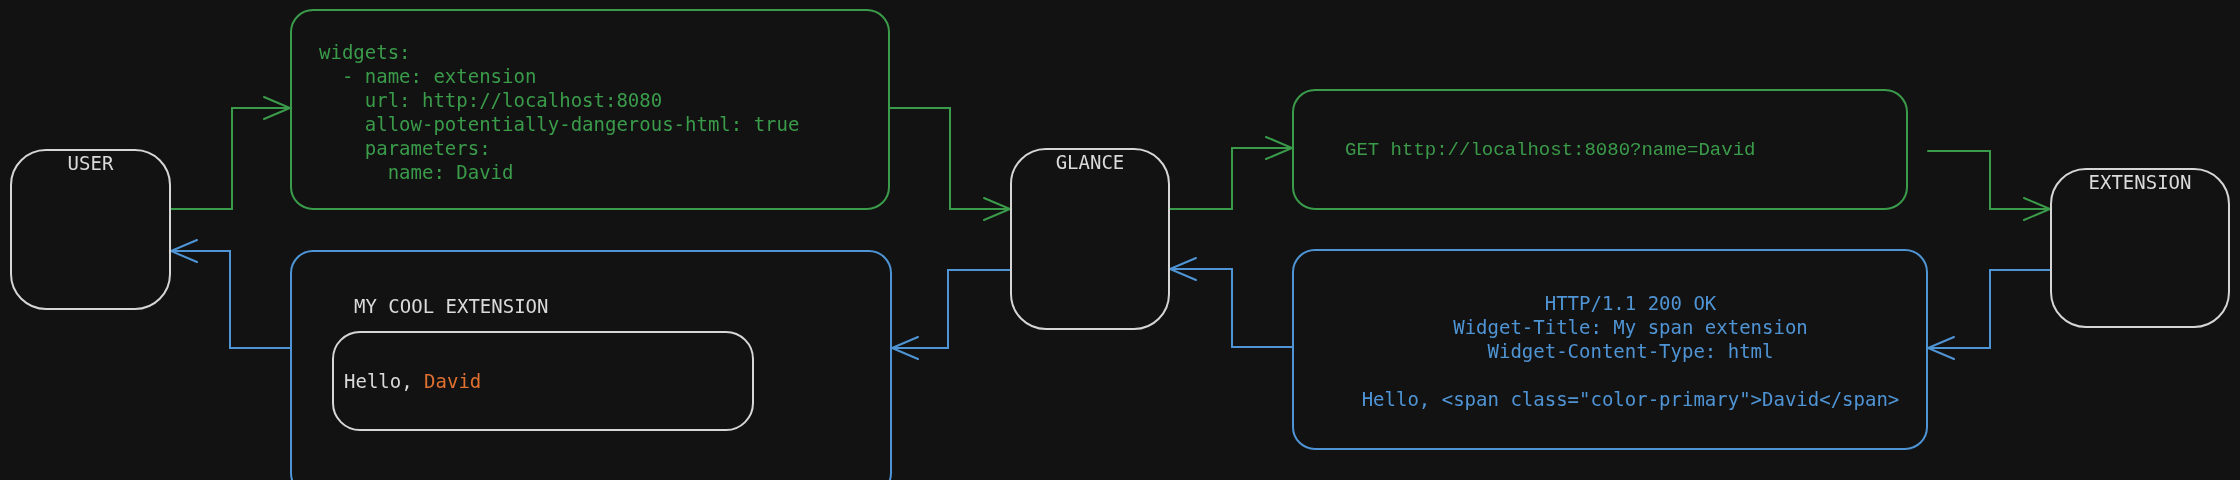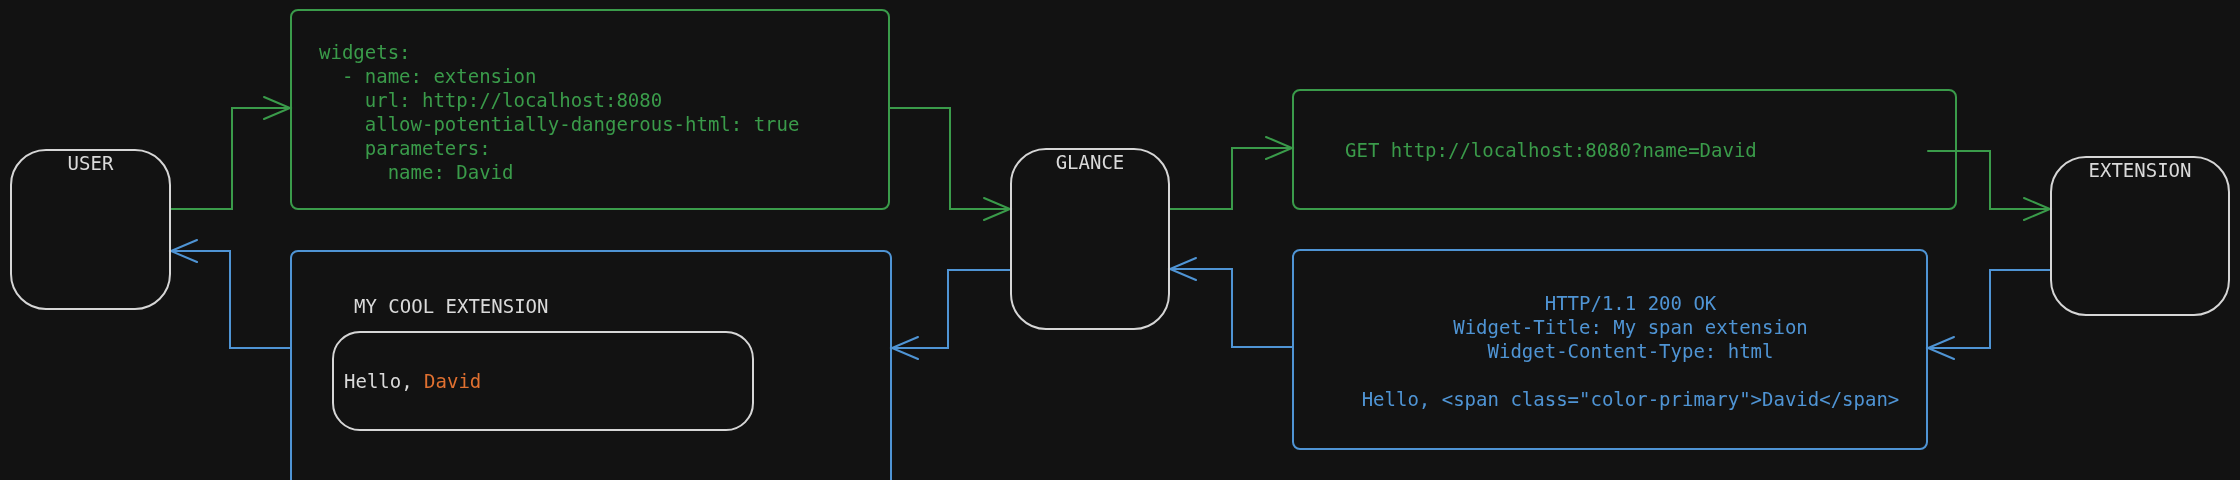--- a/index.html
+++ b/index.html
@@ -26,37 +26,38 @@
     position: absolute;
     border: 2px solid var(--node-border);
     border-radius: 36px;
     display: flex;
     align-items: flex-start;
     justify-content: center;
     color: var(--text-light);
   }
   #user-node      { left: 10px;   top: 149px; width: 161px; height: 161px; }
   #glance-node    { left: 1010px; top: 148px; width: 160px; height: 182px; }
-  #extension-node { left: 2050px; top: 156px; width: 180px; height: 160px; }
+  #extension-node { left: 2050px; top: 168px; width: 180px; height: 160px; }
 
-  .code-box { position: absolute; border-radius: 8px; }
+  .code-box { position: absolute; border-radius: 23px; }
   .code-line { white-space: pre; min-height: 24px; }
 
   #config-box {
     left: 290px; top: 9px; width: 600px; height: 201px;
     border: 2px solid var(--green);
     color: var(--green);
     padding: 29px 18px 0 27px;
   }
   #request-box {
-    left: 1292px; top: 89px; width: 665px; height: 121px;
+    left: 1292px; top: 89px; width: 616px; height: 121px;
     border: 2px solid var(--green);
     color: var(--green);
     display: flex; align-items: center;
     padding-left: 51px;
+    font-family: Liberation Mono, monospace;
   }
   #response-box {
     left: 1292px; top: 249px; width: 636px; height: 201px;
     border: 2px solid var(--blue);
     color: var(--blue);
     padding: 40px 10px 0 51px;
     text-align: center;
   }
   #widget-box {
     left: 290px; top: 250px; width: 602px; height: 246px;

